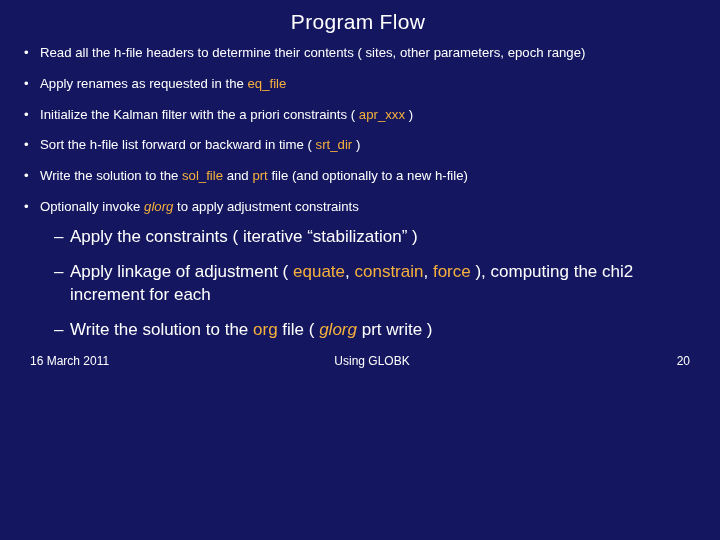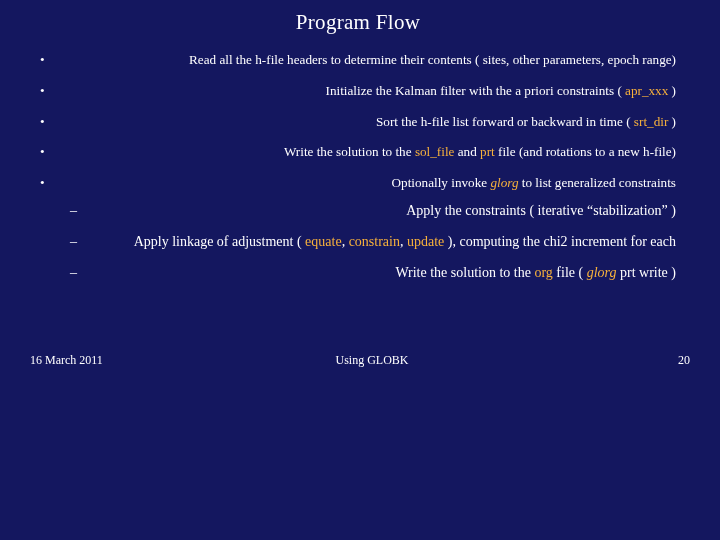--- a/index.html
+++ b/index.html
@@ -11,34 +11,32 @@
     font-family: Verdana, Geneva, sans-serif;
     color: #ffffff;
     overflow: hidden;
   }
   .slide {
     box-sizing: border-box;
     width: 720px;
     height: 380px;
     padding: 8px 28px 0 24px;
     position: relative;
-    font-family: Liberation Serif, serif;
   }
   .title {
     text-align: center;
     font-size: 21px;
     margin: 2px 0 10px 0;
     font-weight: normal;
     letter-spacing: 0.3px;
   }
   ul.bullets {
     list-style: none;
     padding: 0;
-    margin: 16px;
-    text-align: right;
+    margin: 0;
   }
   ul.bullets > li {
     position: relative;
     padding-left: 16px;
     font-size: 13.2px;
     line-height: 1.35;
     margin-bottom: 13px;
   }
   ul.bullets > li::before {
     content: "•";
@@ -48,21 +46,21 @@
     color: #ffffff;
   }
   ul.sub {
     list-style: none;
     padding: 0;
     margin: 10px 0 0 14px;
   }
   ul.sub > li {
     position: relative;
     padding-left: 16px;
-    font-size: 14px;
+    font-size: 17px;
     line-height: 1.35;
     margin-bottom: 12px;
   }
   ul.sub > li::before {
     content: "–";
     position: absolute;
     left: 0;
     top: 0;
     color: #ffffff;
   }
@@ -102,43 +100,46 @@
 <div class="slide">
 
   <div class="title">Program Flow</div>
 
   <ul class="bullets">
 
     <li>
       <span>Read all the h-file headers to determine their contents ( sites, other parameters, epoch range)</span>
     </li>
 
+    <li>
+      <span>Apply renames as requested in the </span><span class="kw">eq_file</span>
+    </li>
 
     <li>
       <span>Initialize the Kalman filter with the a priori constraints ( </span><span class="kw">apr_xxx</span><span> )</span>
     </li>
 
     <li>
       <span>Sort the h-file list  forward or backward in time ( </span><span class="kw">srt_dir</span><span> )</span>
     </li>
 
 
     <li>
-      <span>Write the solution to the </span><span class="kw">sol_file</span><span> and </span><span class="kw">prt</span><span> file (and rotations to a new h-file)</span>
+      <span>Write the solution to the </span><span class="kw">sol_file</span><span> and </span><span class="kw">prt</span><span> file (and optionally to a new h-file)</span>
     </li>
 
     <li>
-      <span>Optionally invoke </span><em class="kw">glorg</em><span> to list generalized constraints</span>
+      <span>Optionally invoke </span><em class="kw">glorg</em><span> to apply adjustment constraints</span>
 
       <ul class="sub">
         <li>
           <span>Apply the constraints ( iterative “stabilization” )</span>
         </li>
         <li>
-          <span>Apply linkage of adjustment ( </span><span class="kw">equate</span><span>, </span><span class="kw">constrain</span><span>, </span><span class="kw">update</span><span> ), computing the chi2 increment for each</span>
+          <span>Apply linkage of adjustment ( </span><span class="kw">equate</span><span>, </span><span class="kw">constrain</span><span>, </span><span class="kw">force</span><span> ), computing the chi2 increment for each</span>
         </li>
         <li>
           <span>Write the solution to the </span><span class="kw">org</span><span> file  ( </span><em class="kw">glorg</em><span> prt write )</span>
         </li>
       </ul>
     </li>
 
   </ul>
 
   <div class="footer">

